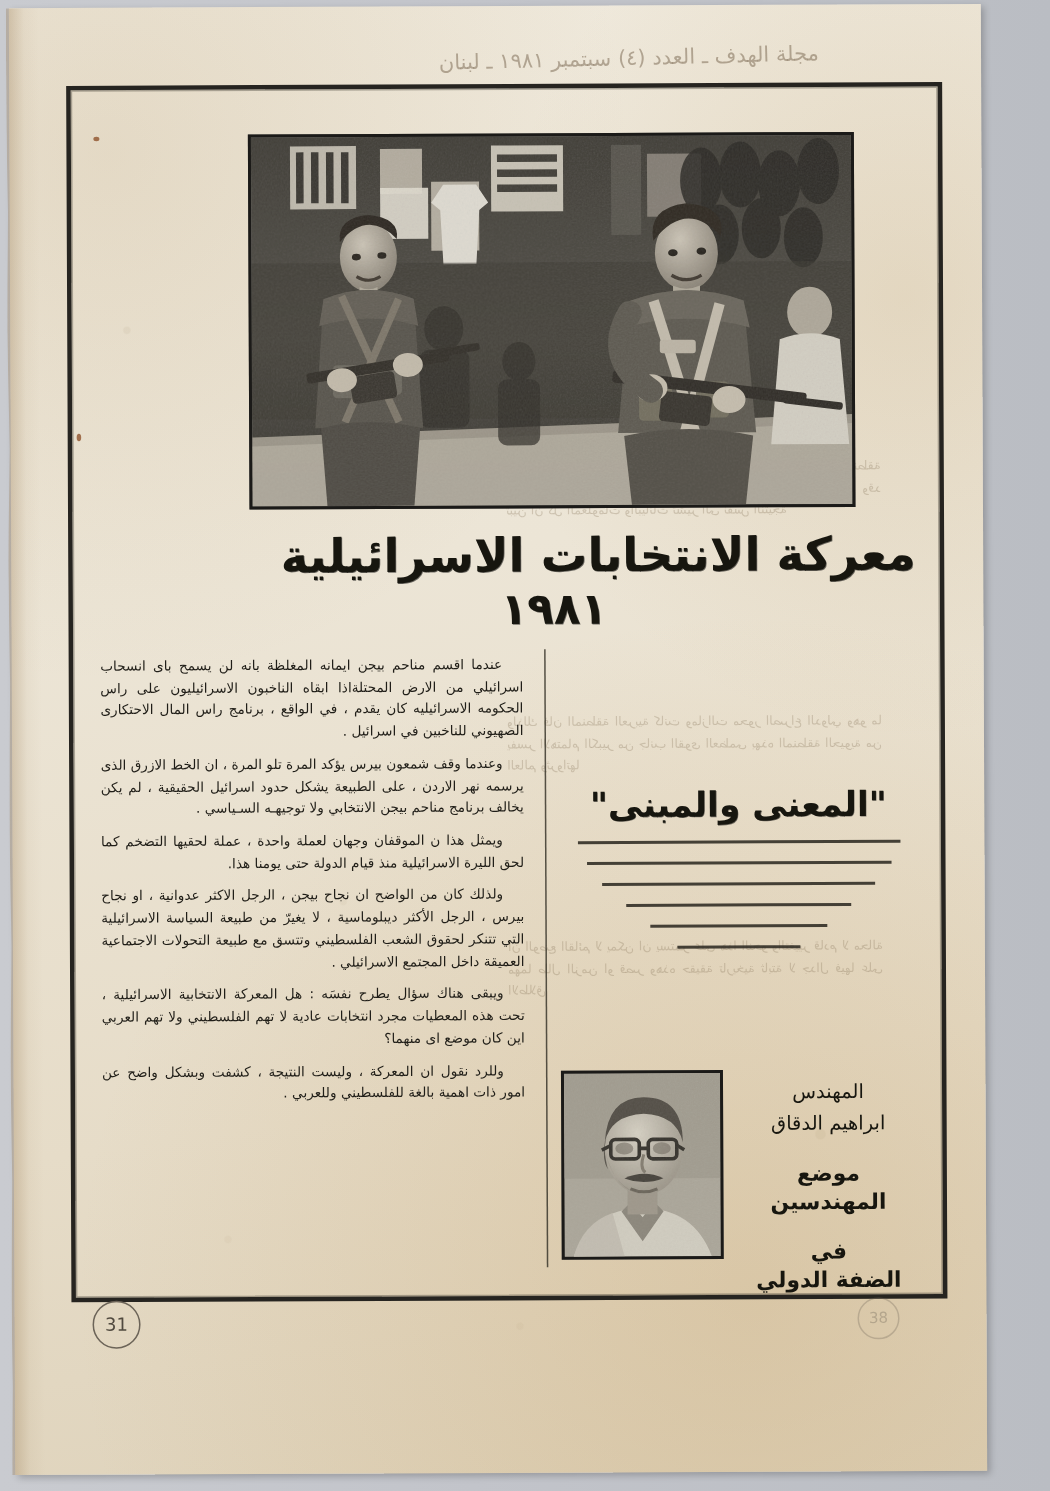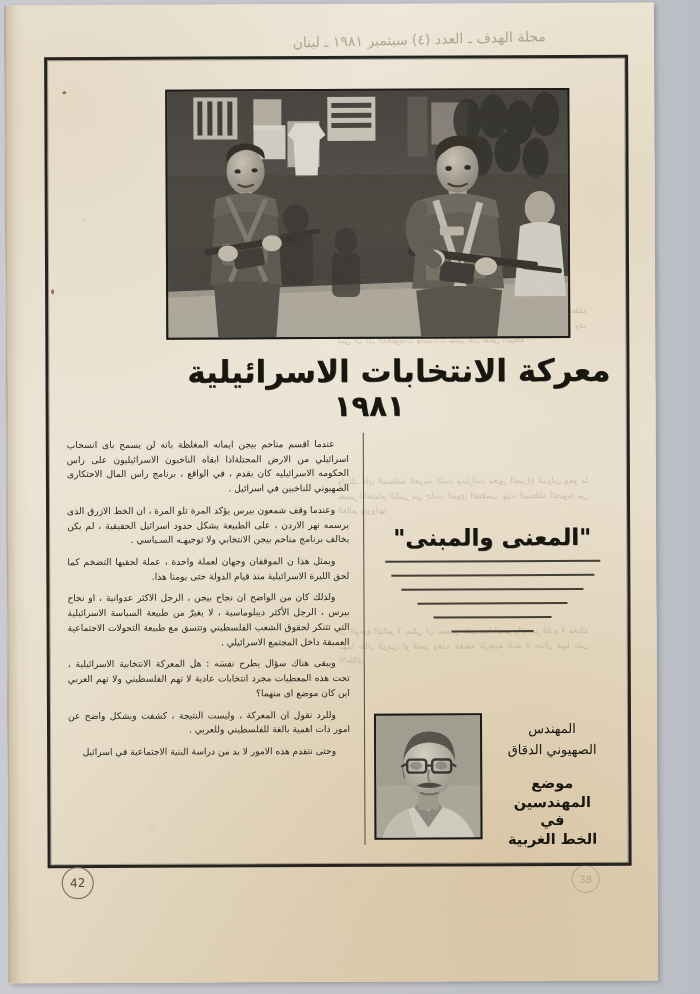--- a/index.html
+++ b/index.html
@@ -436,21 +436,20 @@
 
       <div class="columns">
 
         <div class="col-left">
           <p>عندما اقسم مناحم بيجن ايمانه المغلظة بانه لن يسمح باى انسحاب اسرائيلي من الارض المحتلةاذا ابقاه الناخبون الاسرائيليون على راس الحكومه الاسرائيليه كان يقدم ، في الواقع ، برنامج راس المال الاحتكارى الصهيوني للناخبين في اسرائيل .</p>
           <p>وعندما وقف شمعون بيرس يؤكد المرة تلو المرة ، ان الخط الازرق الذى يرسمه نهر الاردن ، على الطبيعة يشكل حدود اسرائيل الحقيقية ، لم يكن يخالف برنامج مناحم بيجن الانتخابي ولا توجيهـه السـياسي .</p>
           <p>ويمثل هذا ن الموقفان وجهان لعملة واحدة ، عملة لحقيها التضخم كما لحق الليرة الاسرائيلية منذ قيام الدولة حتى يومنا هذا.</p>
           <p>ولذلك كان من الواضح ان نجاح بيجن ، الرجل الاكثر عدوانية ، او نجاح بيرس ، الرجل الأكثر ديبلوماسية ، لا يغيرّ من طبيعة السياسة الاسرائيلية التي تتنكر لحقوق الشعب الفلسطيني وتتسق مع طبيعة التحولات الاجتماعية العميقة داخل المجتمع الاسرائيلي .</p>
           <p>ويبقى هناك سؤال يطرح نفسَه : هل المعركة الانتخابية الاسرائيلية ، تحت هذه المعطيات مجرد انتخابات عادية لا تهم الفلسطيني ولا تهم العربي اين كان موضع اى منهما؟</p>
           <p>وللرد نقول ان المعركة ، وليست النتيجة ، كشفت وبشكل واضح عن امور ذات اهمية بالغة للفلسطيني وللعربي .</p>
-          <p>وحتى نتقدم هذه الامور لا بد من دراسة البنية الاجتماعية في اسرائيل</p>
         </div>
 
         <div class="col-sep"></div>
 
         <div class="col-right">
           <div class="subhead">"المعنى والمبنى"</div>
 
           <div class="rules">
             <div class="rule" style="width:215px;"></div>
             <div class="rule" style="width:203px;"></div>
@@ -509,29 +508,29 @@
                 <path d="M44 77 q9 4 18 0" stroke="#6a6358" stroke-width="2" fill="none"></path>
 
                 <path d="M27 50 q4 26 26 31 q-20 -2 -26 -31 z" fill="#837c6f" opacity=".35"></path>
                 <rect x="0" y="0" width="104" height="122" filter="url(#grain2)" fill="none" opacity=".55"></rect>
                 <rect x="0" y="0" width="104" height="122" fill="#6f6a5e" opacity=".10"></rect>
               </svg>
             </div>
 
             <div class="portrait-caption">
               <div class="cap-name">المهندس</div>
-              <div class="cap-name">الصهيوني الدقاق</div>
+              <div class="cap-name">ابراهيم الدقاق</div>
               <div class="cap-role">موضع المهندسين</div>
-              <div class="cap-role" style="margin-top:0">في</div>
-              <div class="cap-role" style="margin-top:0">الخط الغربية</div>
+              <div class="cap-role" style="margin-top:15px">في</div>
+              <div class="cap-role" style="margin-top:0">الضفة الدولي</div>
             </div>
 
           </div>
         </div>
 
       </div>
     </div>
 
-    <div class="page-num">42</div>
+    <div class="page-num">31</div>
     <div class="page-num-ghost">38</div>
 
   </div>
 </div>
 
 </body></html>

